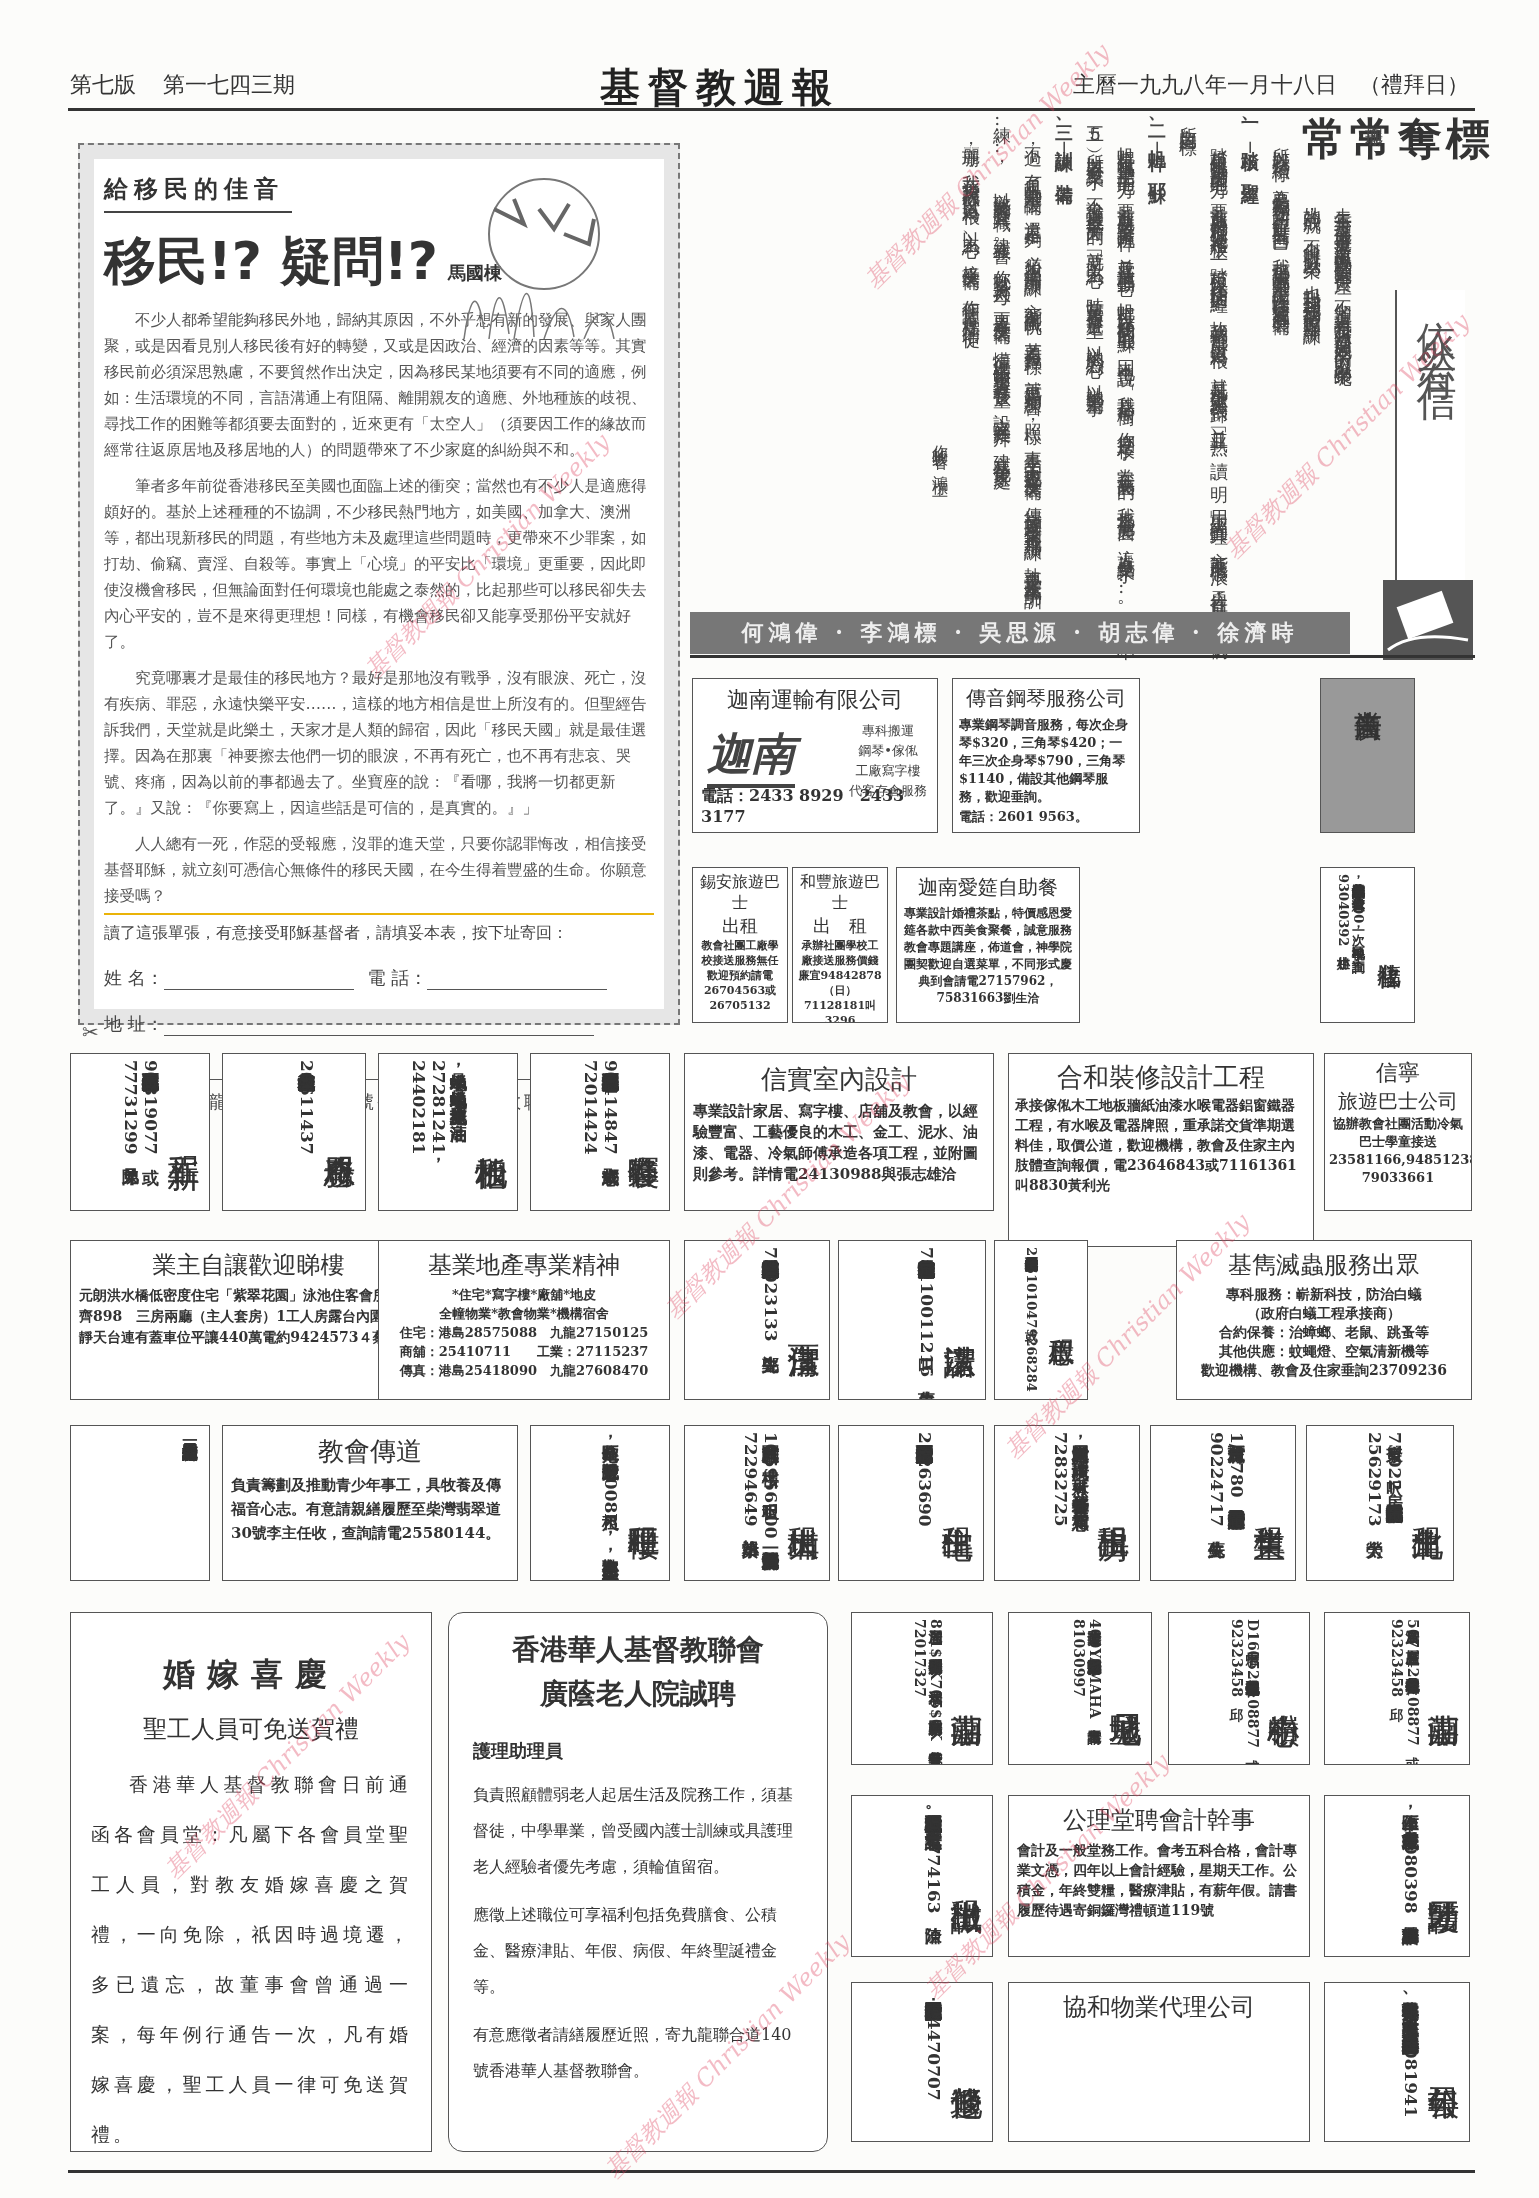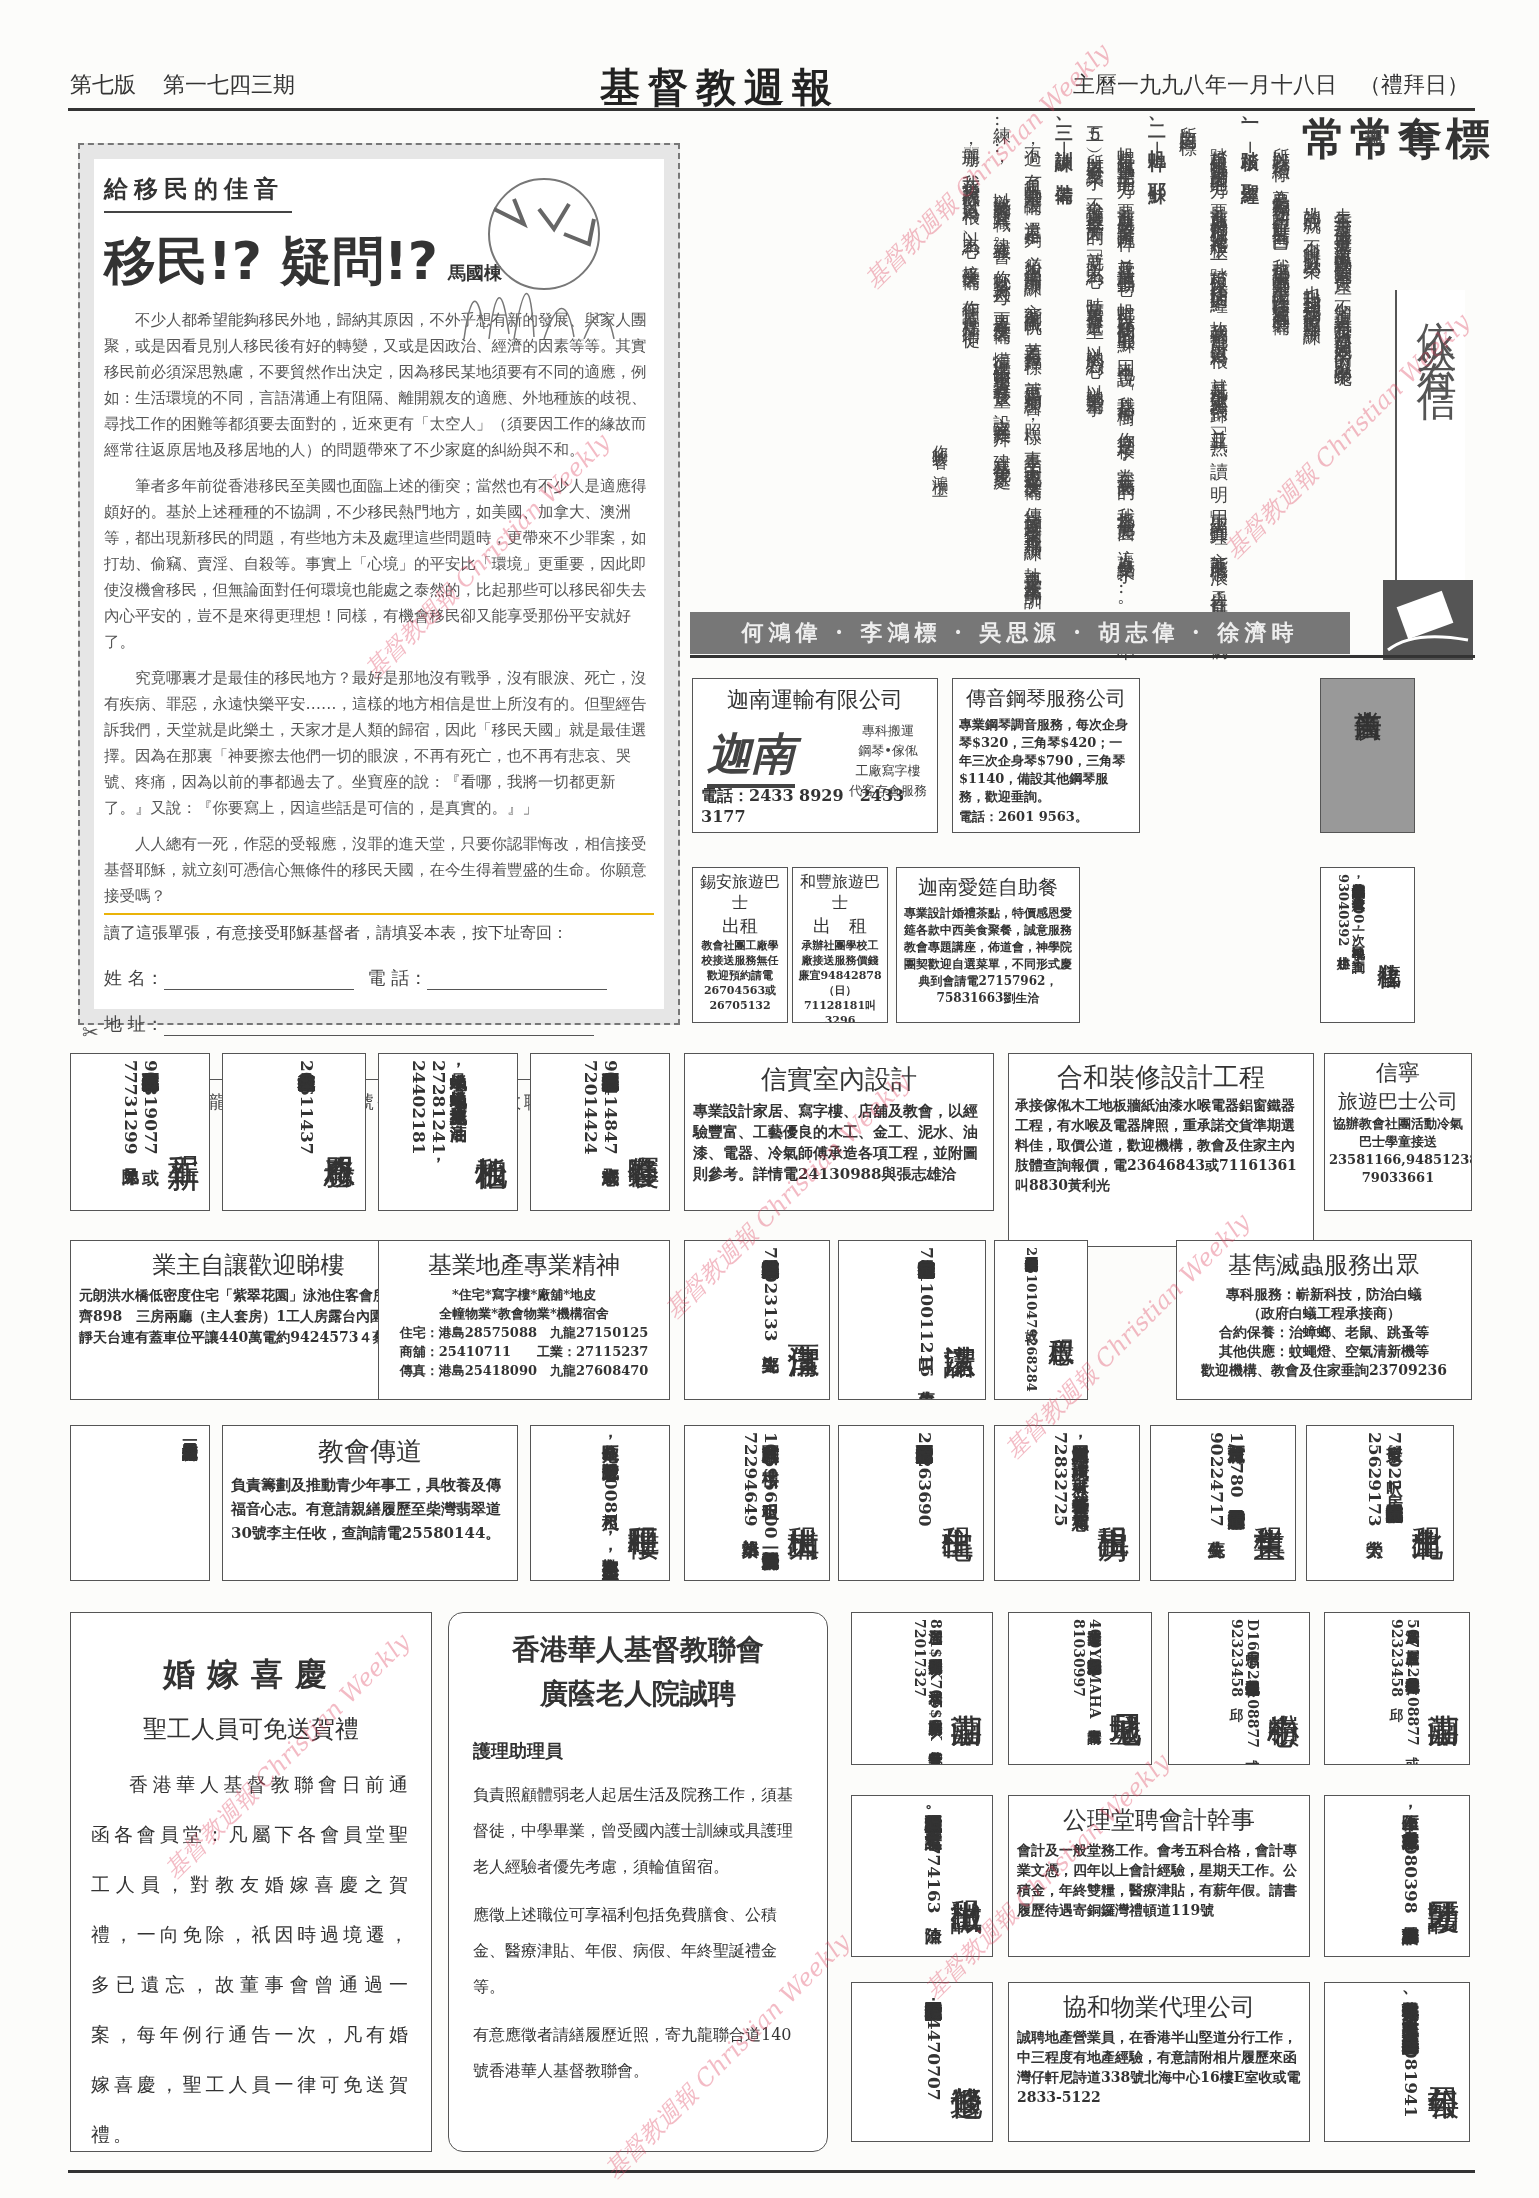--- a/index.html
+++ b/index.html
@@ -315,21 +315,20 @@
   </div>
 
 <div class="box" style="left:851px;top:1982px;width:142px;height:160px">
     <div class="vad">
       <div class="vt-title">退修營地</div>
       <div class="vt-body">新界洪水橋靈糧園交通方便設備齊全教會研討夏令退修歡迎參觀到訪亦園村電：24470707</div>
     </div>
   </div>
 <div class="box" style="left:1008px;top:1982px;width:302px;height:160px;padding:8px;text-align:center">
   <div class="ad-title" style="font-size:24px">協和物業代理公司</div>
-  <div class="ad-body" style="font-size:14px;line-height:20px;margin-top:4px;text-align:left">誠聘地產營業員，在香港半山堅道分行工作，中三程度有地產經驗，有意請附相片履歷來函灣仔軒尼詩道338號北海中心16樓E室收或電2833-5122</div>
 </div>
 <div class="box" style="left:1324px;top:1982px;width:146px;height:160px">
     <div class="vad">
       <div class="vt-title">公司年報</div>
       <div class="vt-body">本公司代客辦理交年報、成立有限公司業務、提供各項服務公司秘書及會計陳生電話23081941</div>
     </div>
   </div>
 
 <div class="abs rule" style="top:2170px"></div>
 

